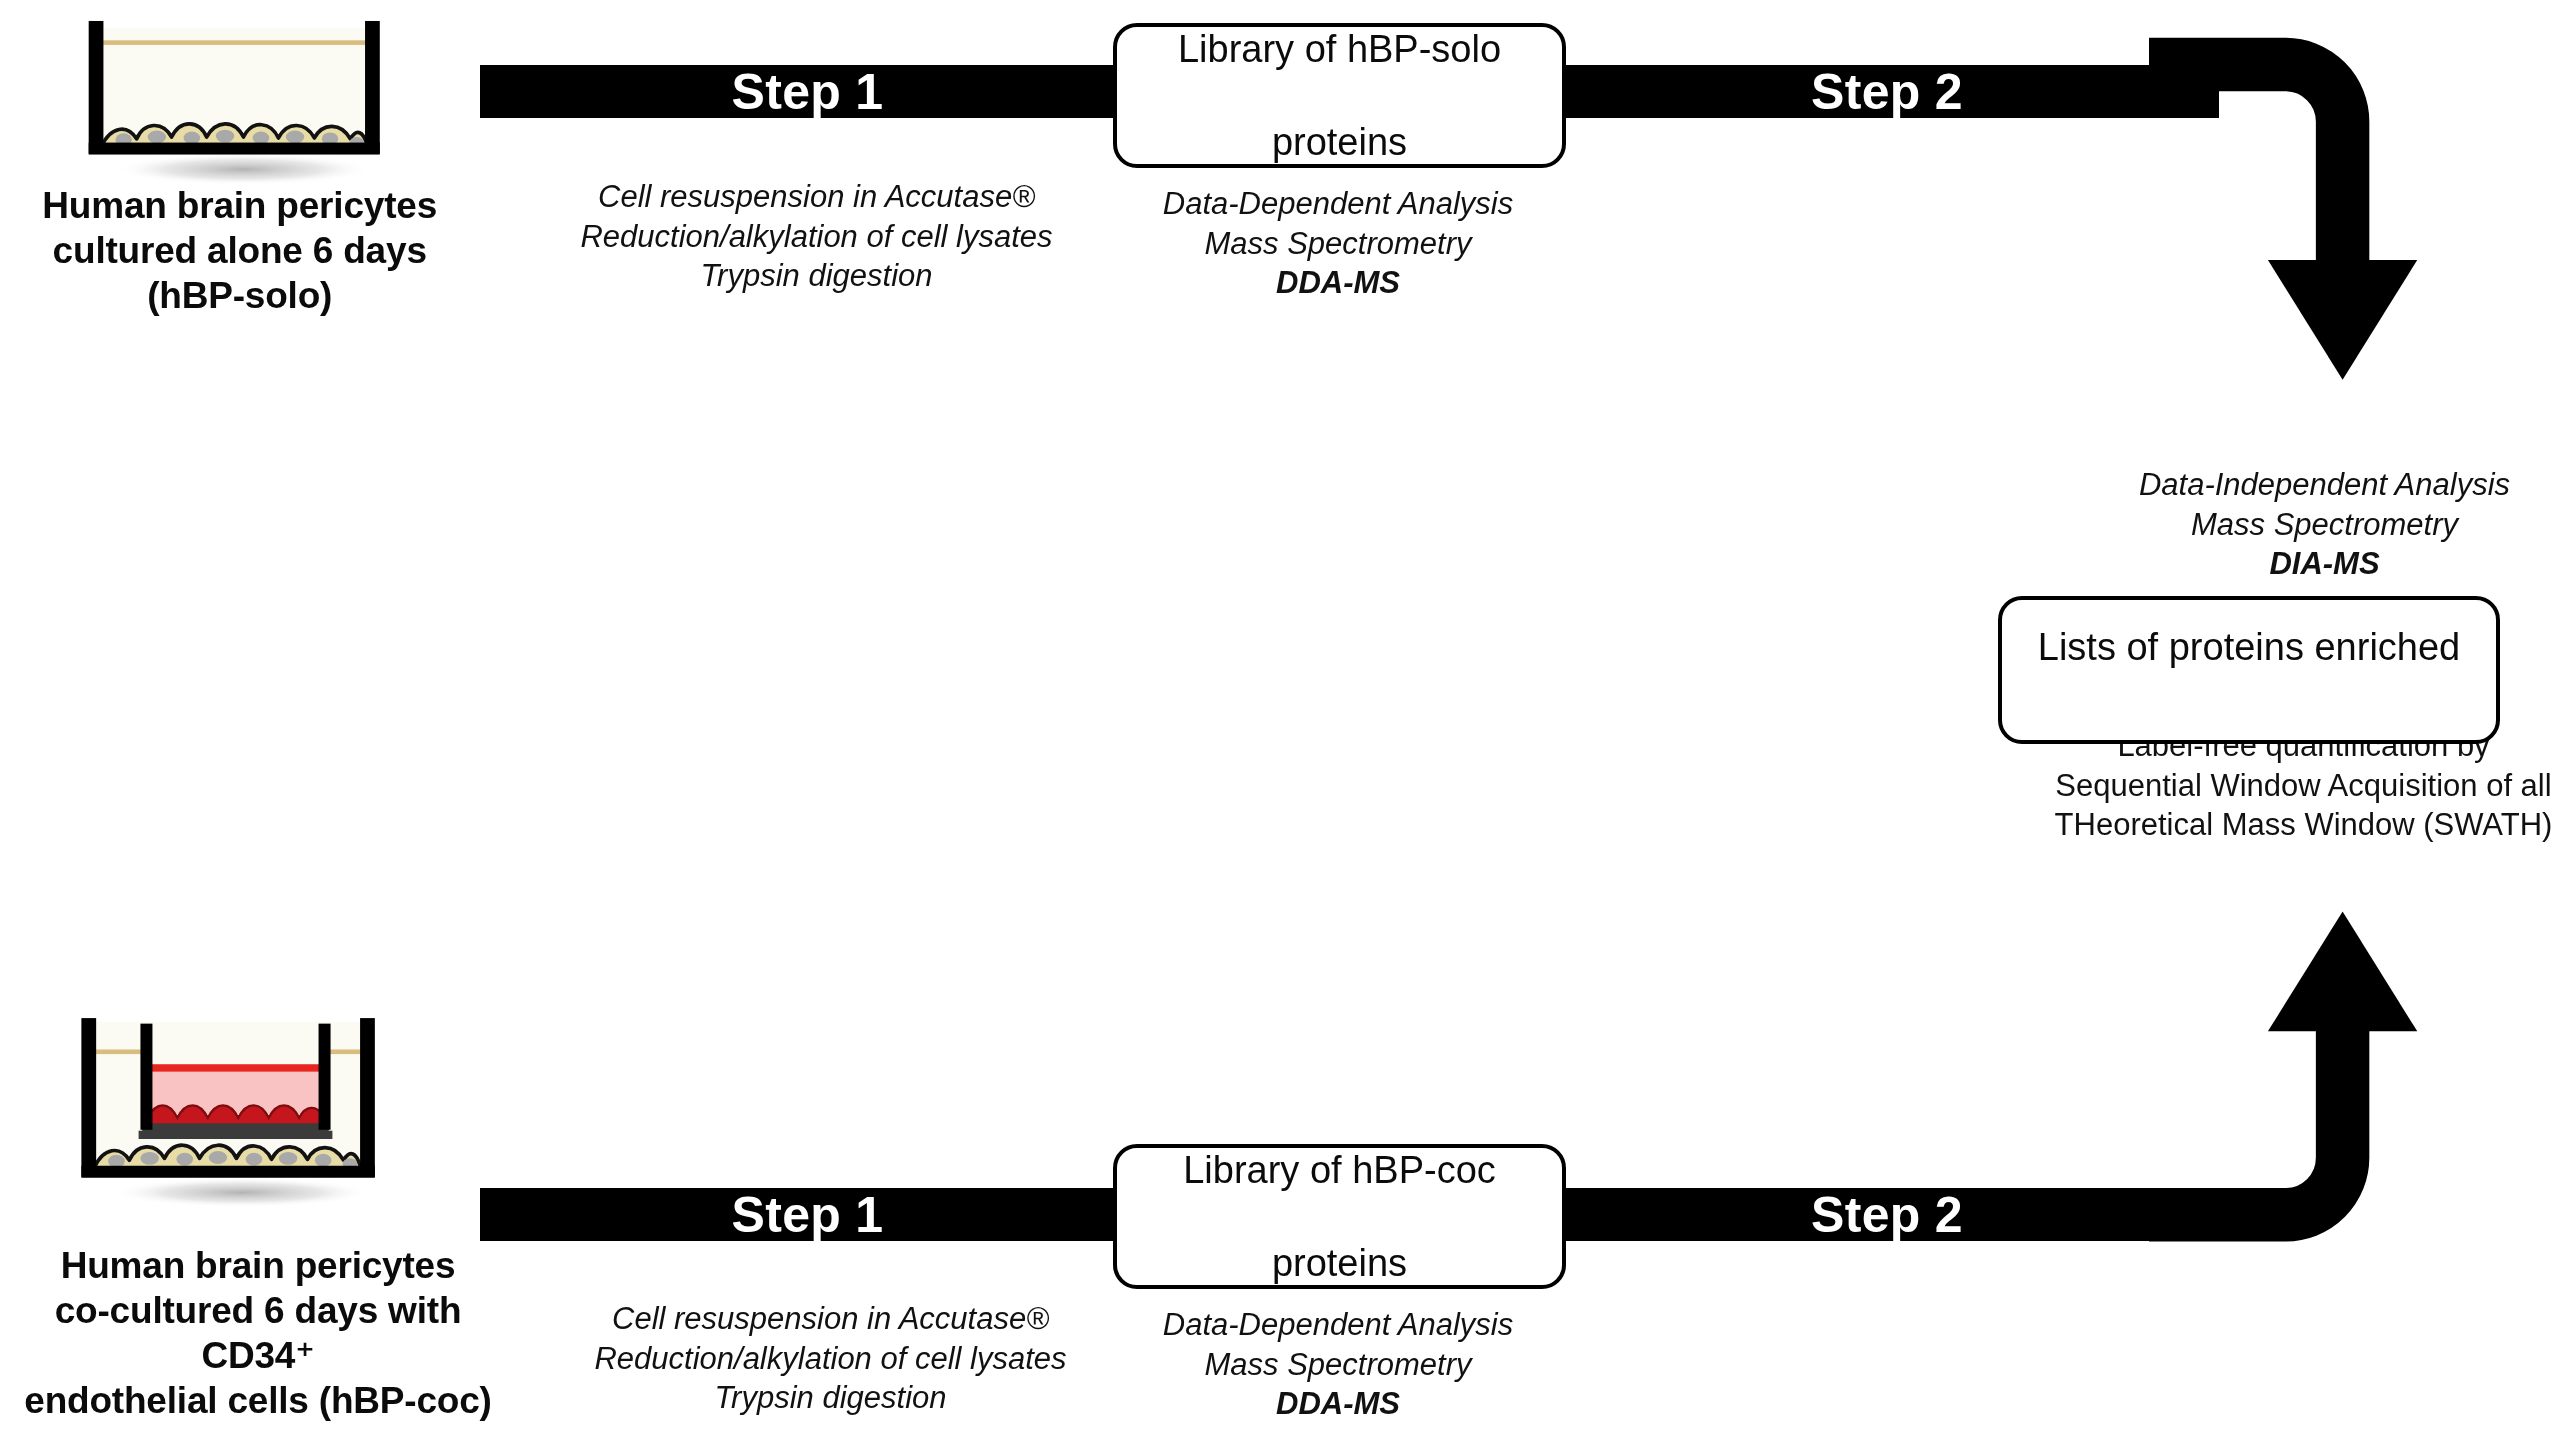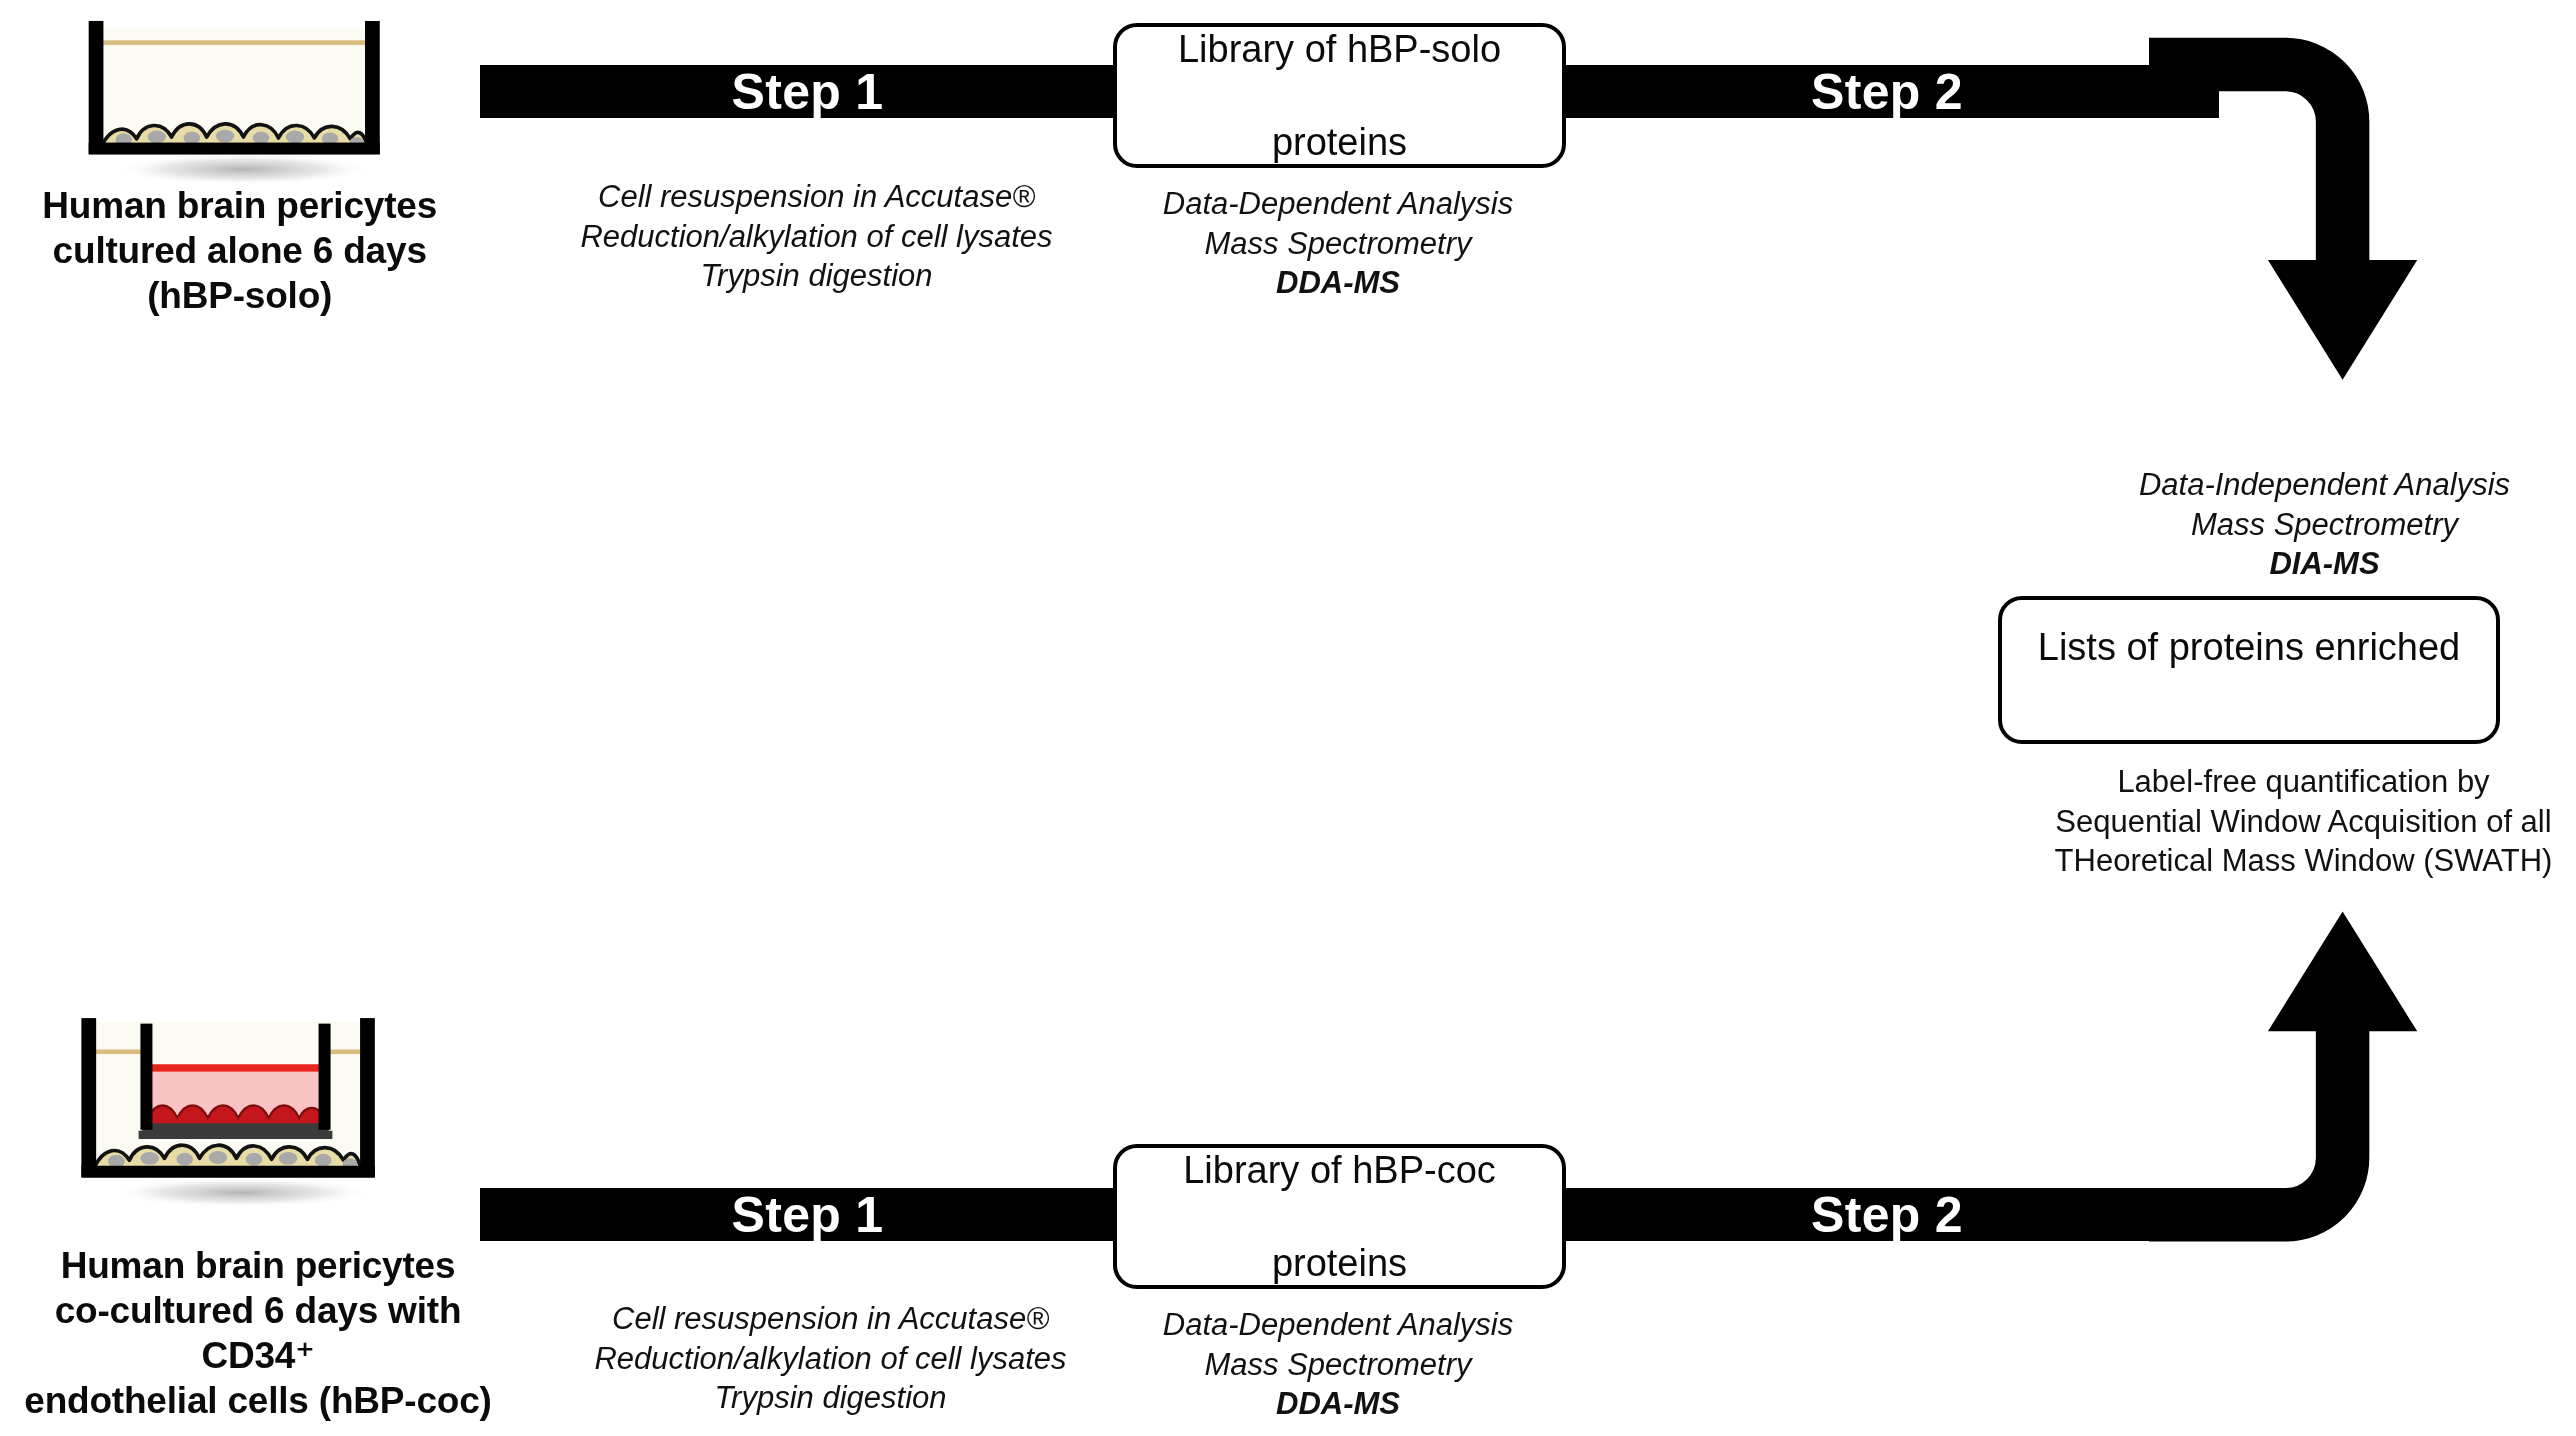--- a/index.html
+++ b/index.html
@@ -168,21 +168,21 @@
   <div class="italic-note" style="left:2094px;top:445px;width:461px;margin-top:20px;">
     <div>Data-Independent Analysis</div>
     <div>Mass Spectrometry</div>
     <div><b>DIA-MS</b></div>
   </div>
 
   <div class="proc-box" style="left:1998px;top:596px;width:494px;height:140px;">
     <span><span>Lists of proteins enriched</span><br></span>
   </div>
 
-  <div class="plain-note" style="left:2052px;top:762px;width:503px;">
+  <div class="plain-note" style="left:2052px;top:726px;width:503px;">
     <div>Label-free quantification by</div>
     <div>Sequential Window Acquisition of all</div>
     <div>THeoretical Mass Window (SWATH)</div>
   </div>
 
   <div class="vessel" style="left:74px;top:1005px;width:323px;height:184px;">
     <svg width="323" height="208" viewBox="0 0 350 225">
       <defs>
         <radialGradient id="shadowBot" cx="50%" cy="50%" r="50%">
           <stop offset="0%" stop-color="#9a9a9a" stop-opacity="0.75"></stop>

